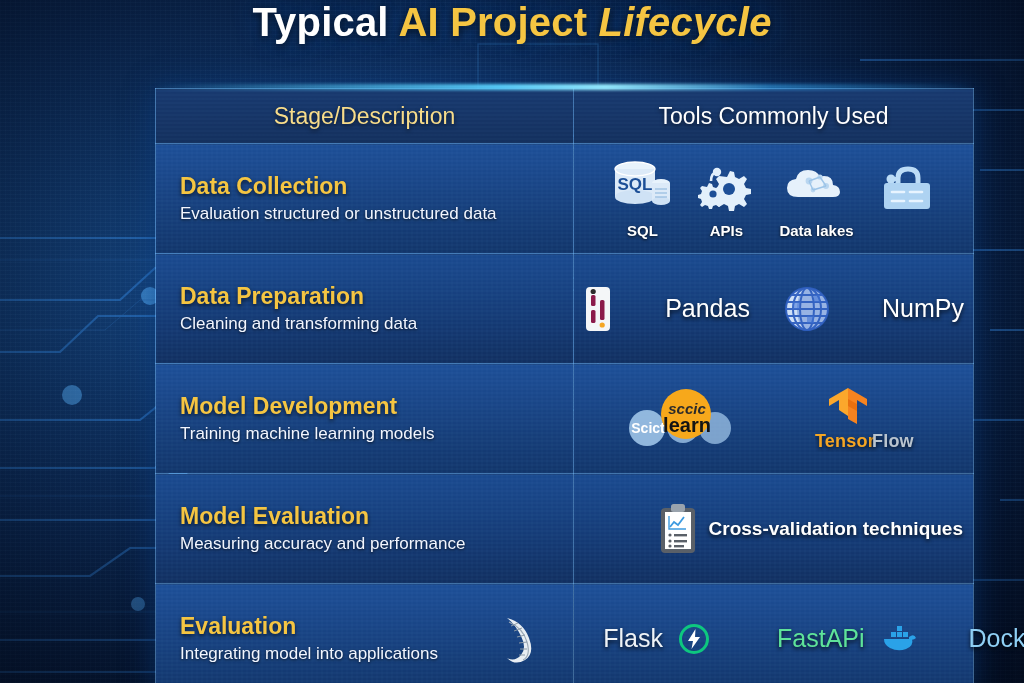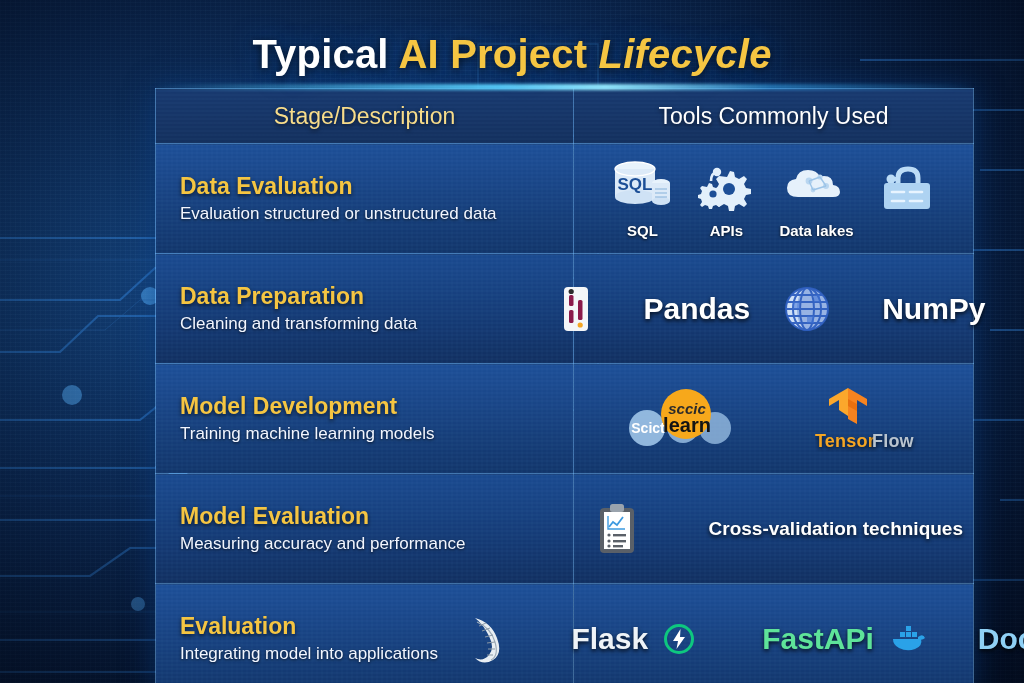--- a/index.html
+++ b/index.html
@@ -22,21 +22,21 @@
       repeating-linear-gradient(0deg, rgba(120,190,255,.055) 0 1px, transparent 1px 4px),
       repeating-linear-gradient(90deg, rgba(120,190,255,.04) 0 1px, transparent 1px 5px);
   }
   .bg-vign{
     position:absolute;inset:0;
     background:radial-gradient(ellipse at 50% 45%, rgba(0,0,0,0) 45%, rgba(2,9,24,.72) 100%);
   }
   .bg-circuit{position:absolute;inset:0;opacity:.85;}
   
   .title{
-    position:absolute;top:32px;left:0;right:0;
+    position:absolute;top:0;left:0;right:0;
     text-align:center;
     font-size:40px;font-weight:bold;
     letter-spacing:.2px;
     text-shadow:0 2px 8px rgba(0,0,0,.75), 0 0 22px rgba(20,90,180,.55);
     white-space:nowrap;
     z-index:6;
   }
   .title .w{color:#ffffff;}
   .title .g{color:#f5c542;}
   .title .gi{color:#f5c542;font-style:italic;}
@@ -109,21 +109,21 @@
   .tool-label{
     color:#ffffff;font-size:15px;font-weight:bold;
     text-shadow:0 1px 3px rgba(0,0,0,.8);
   }
   .tool-text{
     color:#ffffff;font-size:19px;font-weight:bold;
     text-shadow:0 2px 4px rgba(0,0,0,.8);
     white-space:nowrap;
   }
   .brand{
-    font-size:30px;font-weight:bold;
+    font-size:25px;font-weight:normal;
     text-shadow:0 2px 4px rgba(0,0,0,.8);
     white-space:nowrap;
     padding-left:44px;
   }
   .brand.pandas{color:#ffffff;}
   .brand.numpy{color:#ffffff;}
   .brand.fastapi{color:#5ee39a;}
   .brand.docker{color:#8fd0f5;}
   .brand.flask{color:#eef3f7;}
   svg{display:block;}
@@ -205,21 +205,21 @@
     <thead>
       <tr>
         <th class="stage">Stage/Description</th>
         <th>Tools Commonly Used</th>
       </tr>
     </thead>
     <tbody>
 
       <tr>
         <td class="stage-cell">
-          <div class="stage-name">Data Evaluation</div>
+          <div class="stage-name">Data Collection</div>
           <div class="stage-desc">Evaluation structured or unstructured data</div>
         </td>
         <td class="tools-cell">
           <div class="tools-row" style="gap:24px;">
             <div class="tool">
               <svg width="62" height="54" viewBox="0 0 62 54">
                 <ellipse cx="24" cy="10" rx="20" ry="7" fill="#e8f3fc"></ellipse>
                 <rect x="4" y="10" width="40" height="28" fill="#dceaf8"></rect>
                 <ellipse cx="24" cy="38" rx="20" ry="7" fill="#cfe2f5"></ellipse>
                 <ellipse cx="24" cy="10" rx="20" ry="7" fill="none" stroke="#ffffff" stroke-width="1.4"></ellipse>
@@ -369,21 +369,21 @@
           </div>
         </td>
       </tr>
 
       <tr>
         <td class="stage-cell">
           <div class="stage-name">Model Evaluation</div>
           <div class="stage-desc">Measuring accuracy and performance</div>
         </td>
         <td class="tools-cell">
-          <div class="tools-row" style="gap:12px;justify-content:space-between;padding-left:14px;">
+          <div class="tools-row" style="gap:12px;justify-content:flex-end;padding-left:14px;">
             <svg width="38" height="52" viewBox="0 0 38 52">
               <rect x="2" y="5" width="34" height="45" rx="4" fill="#5a6068"></rect>
               <rect x="6" y="9" width="26" height="37" fill="#ffffff"></rect>
               <rect x="12" y="1" width="14" height="8" rx="2.5" fill="#9aa3ad"></rect>
               <g stroke="#3d9ae0" stroke-width="1.8" fill="none">
                 <path d="M11 24 L15 19 L19 22 L25 14"></path>
               </g>
               <g stroke="#3d9ae0" stroke-width="1.4" fill="none">
                 <path d="M10 13 V26 H27"></path>
               </g>

